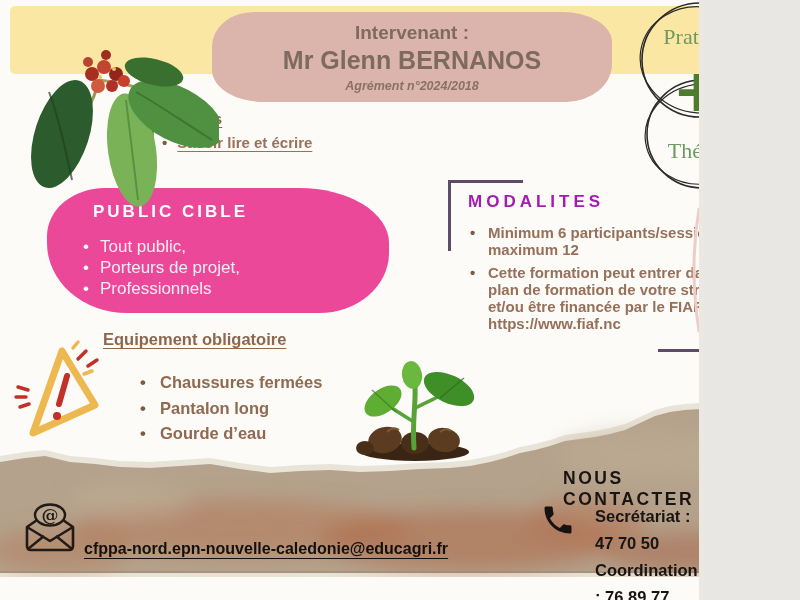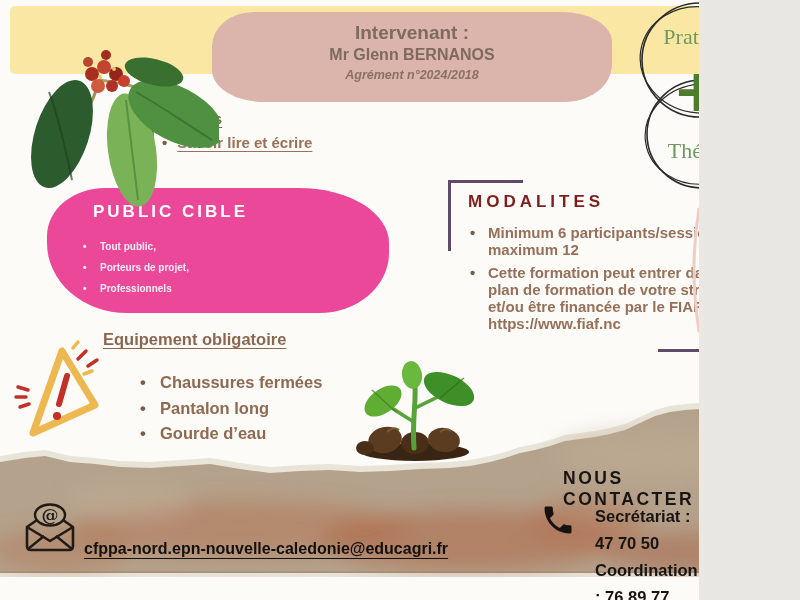--- a/index.html
+++ b/index.html
@@ -8,48 +8,48 @@
   .abs{position:absolute;}
 
   
   .band{left:10px;top:6px;width:785px;height:68px;background:#fae7a4;border-radius:5px;z-index:1;}
   .edge-strip{right:0;top:0;width:5px;height:600px;background:#ebe8e4;z-index:9;}
 
   
   .intervenant{left:212px;top:12px;width:400px;height:90px;background:#dbb5ab;z-index:2;
     border-radius:42px 50px 46px 52px / 34px 30px 38px 32px;text-align:center;color:#7e6a5f;}
   .intervenant .l1{margin-top:10px;font-size:19px;font-weight:700;}
-  .intervenant .l2{font-size:16px;font-weight:700;margin-top:2px;}
+  .intervenant .l2{font-size:25px;font-weight:700;margin-top:2px;}
   .intervenant .l3{font-size:12.5px;font-style:italic;font-weight:600;color:#8a7263;margin-top:4px;}
 
   
   .badge-svg{left:626px;top:-8px;z-index:3;}
   .badge-plus{left:672px;top:58px;width:50px;height:66px;line-height:66px;text-align:center;
     font-size:58px;font-weight:bold;color:#4c7c2c;z-index:4;font-family:"DejaVu Sans",sans-serif;}
 
   
   .clipboard-svg{left:115px;top:101px;z-index:2;}
   .prereq-title{left:153px;top:110px;font-size:15px;font-weight:700;color:#8c6750;
     text-decoration:underline;text-underline-offset:3px;}
   .prereq-item{left:162px;top:134px;font-size:15px;font-weight:600;color:#9a7158;}
   .prereq-item .dot{color:#7d5b42;margin-right:10px;}
   .prereq-item .txt{text-decoration:underline;text-underline-offset:3px;}
 
   
   .blob{left:47px;top:188px;width:342px;height:125px;background:#ec4899;z-index:2;
     border-radius:58px 90px 70px 80px / 48px 55px 60px 70px;color:#fff;}
   .blob h2{margin:0;padding:14px 0 0 46px;font-size:17px;font-weight:700;letter-spacing:3px;}
   .blob ul{margin:14px 0 0 0;padding:0 0 0 36px;list-style:none;}
-  .blob li{position:relative;padding-left:17px;font-size:10px;font-weight:700;line-height:21px;color:#f4eef4;}
+  .blob li{position:relative;padding-left:17px;font-size:17px;font-weight:400;line-height:21px;color:#f4eef4;}
   .blob li::before{content:"•";position:absolute;left:0;color:#fff;}
 
   
   .brk-tl{left:448px;top:180px;width:72px;height:68px;border-left:3px solid #5d4b68;border-top:3px solid #5d4b68;}
   .brk-br{left:658px;top:283px;width:85px;height:66px;border-right:3px solid #5d4b68;border-bottom:3px solid #5d4b68;}
-  .mod-title{left:468px;top:192px;font-size:17px;font-weight:700;letter-spacing:4px;color:#7f1d1d;}
+  .mod-title{left:468px;top:192px;font-size:17px;font-weight:700;letter-spacing:4px;color:#a21caf;}
   .mod-list{left:468px;top:224px;width:282px;margin:0;padding:0;list-style:none;}
   .mod-list li{position:relative;padding-left:20px;font-size:15px;font-weight:600;line-height:17px;
     color:#97705a;margin-bottom:6px;}
   .mod-list li::before{content:"•";position:absolute;left:2px;color:#7d5b42;}
 
   
   .warn-svg{left:14px;top:338px;z-index:2;}
   .equip-title{left:103px;top:330px;font-size:16.5px;font-weight:700;color:#8c6750;
     text-decoration:underline;text-underline-offset:3px;}
   .equip-list{left:126px;top:358px;margin:12px;padding:0;list-style:none;}

